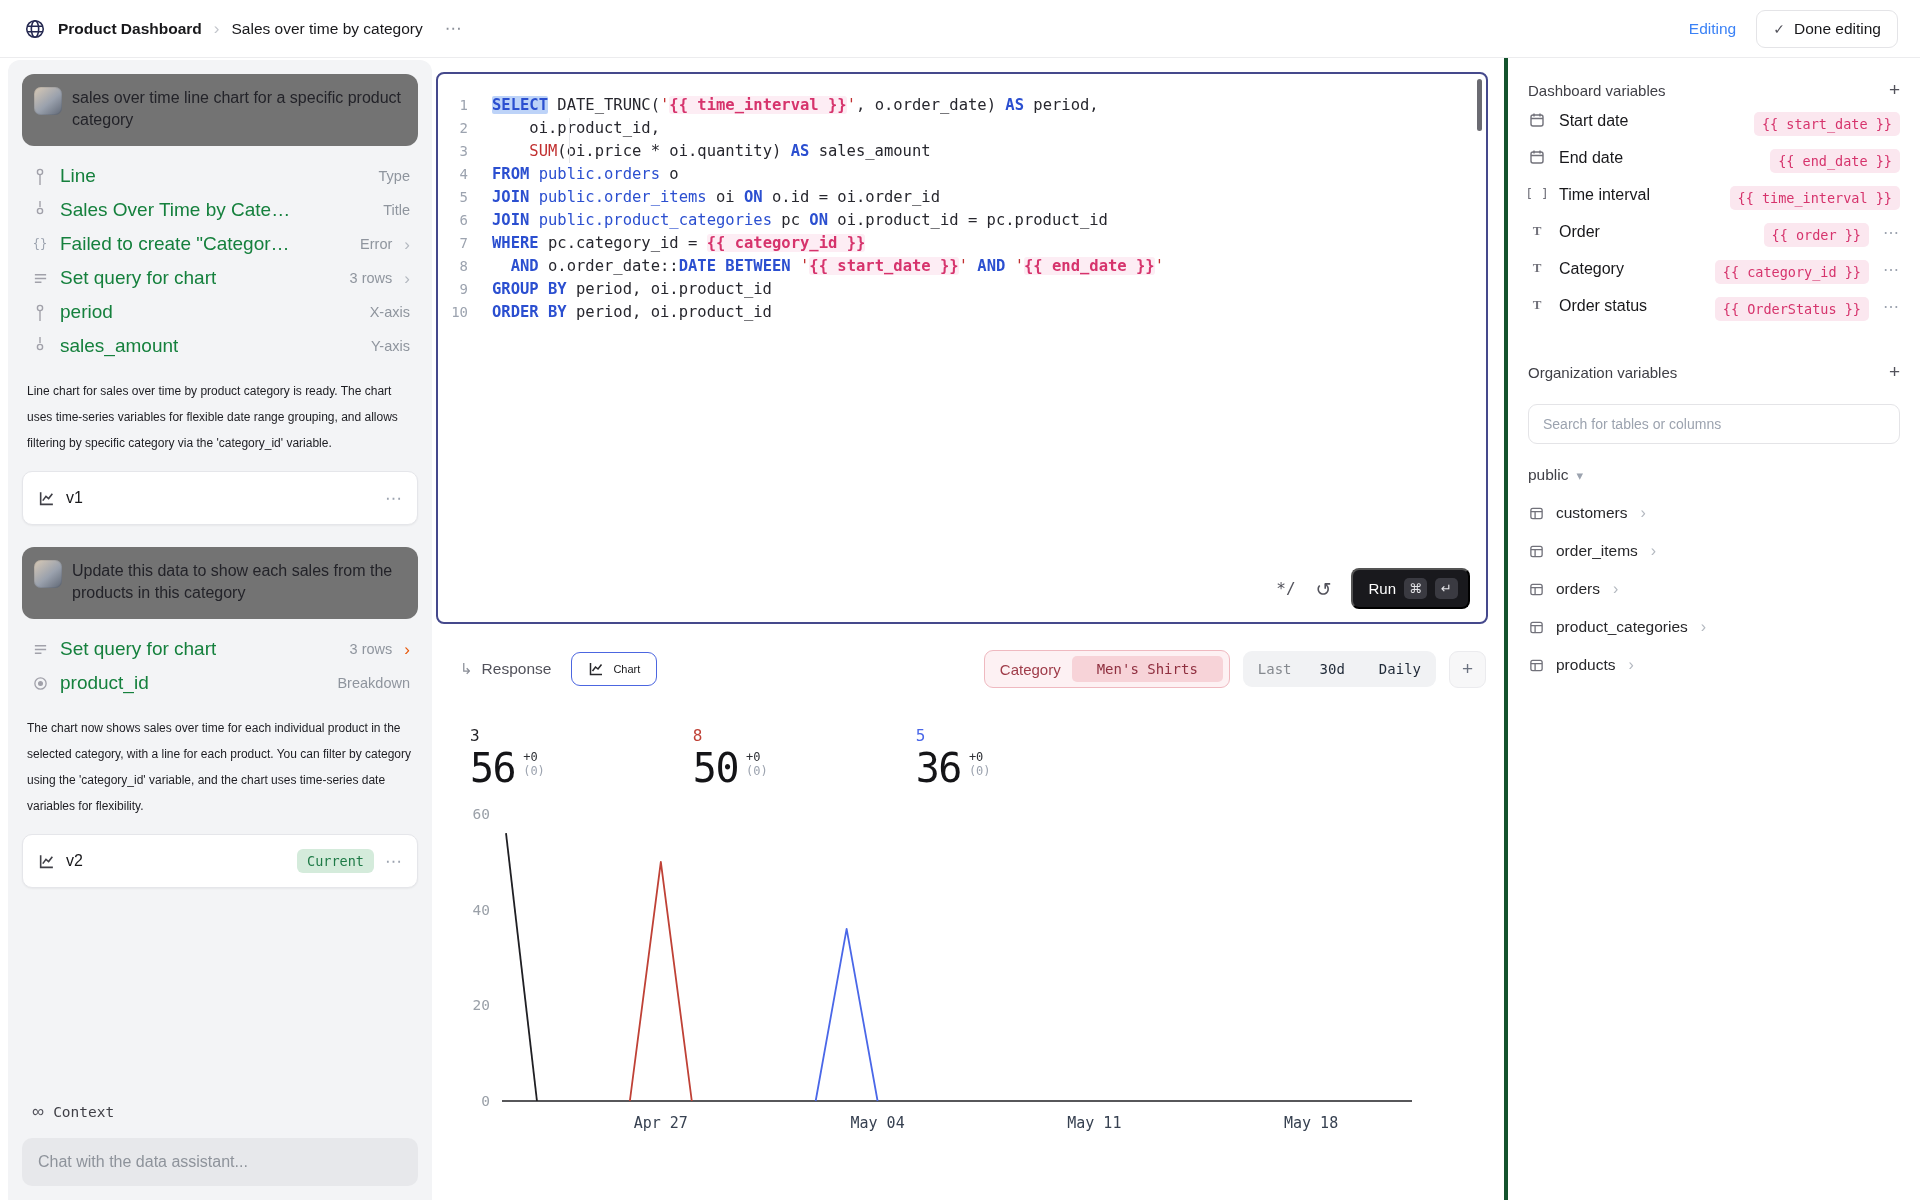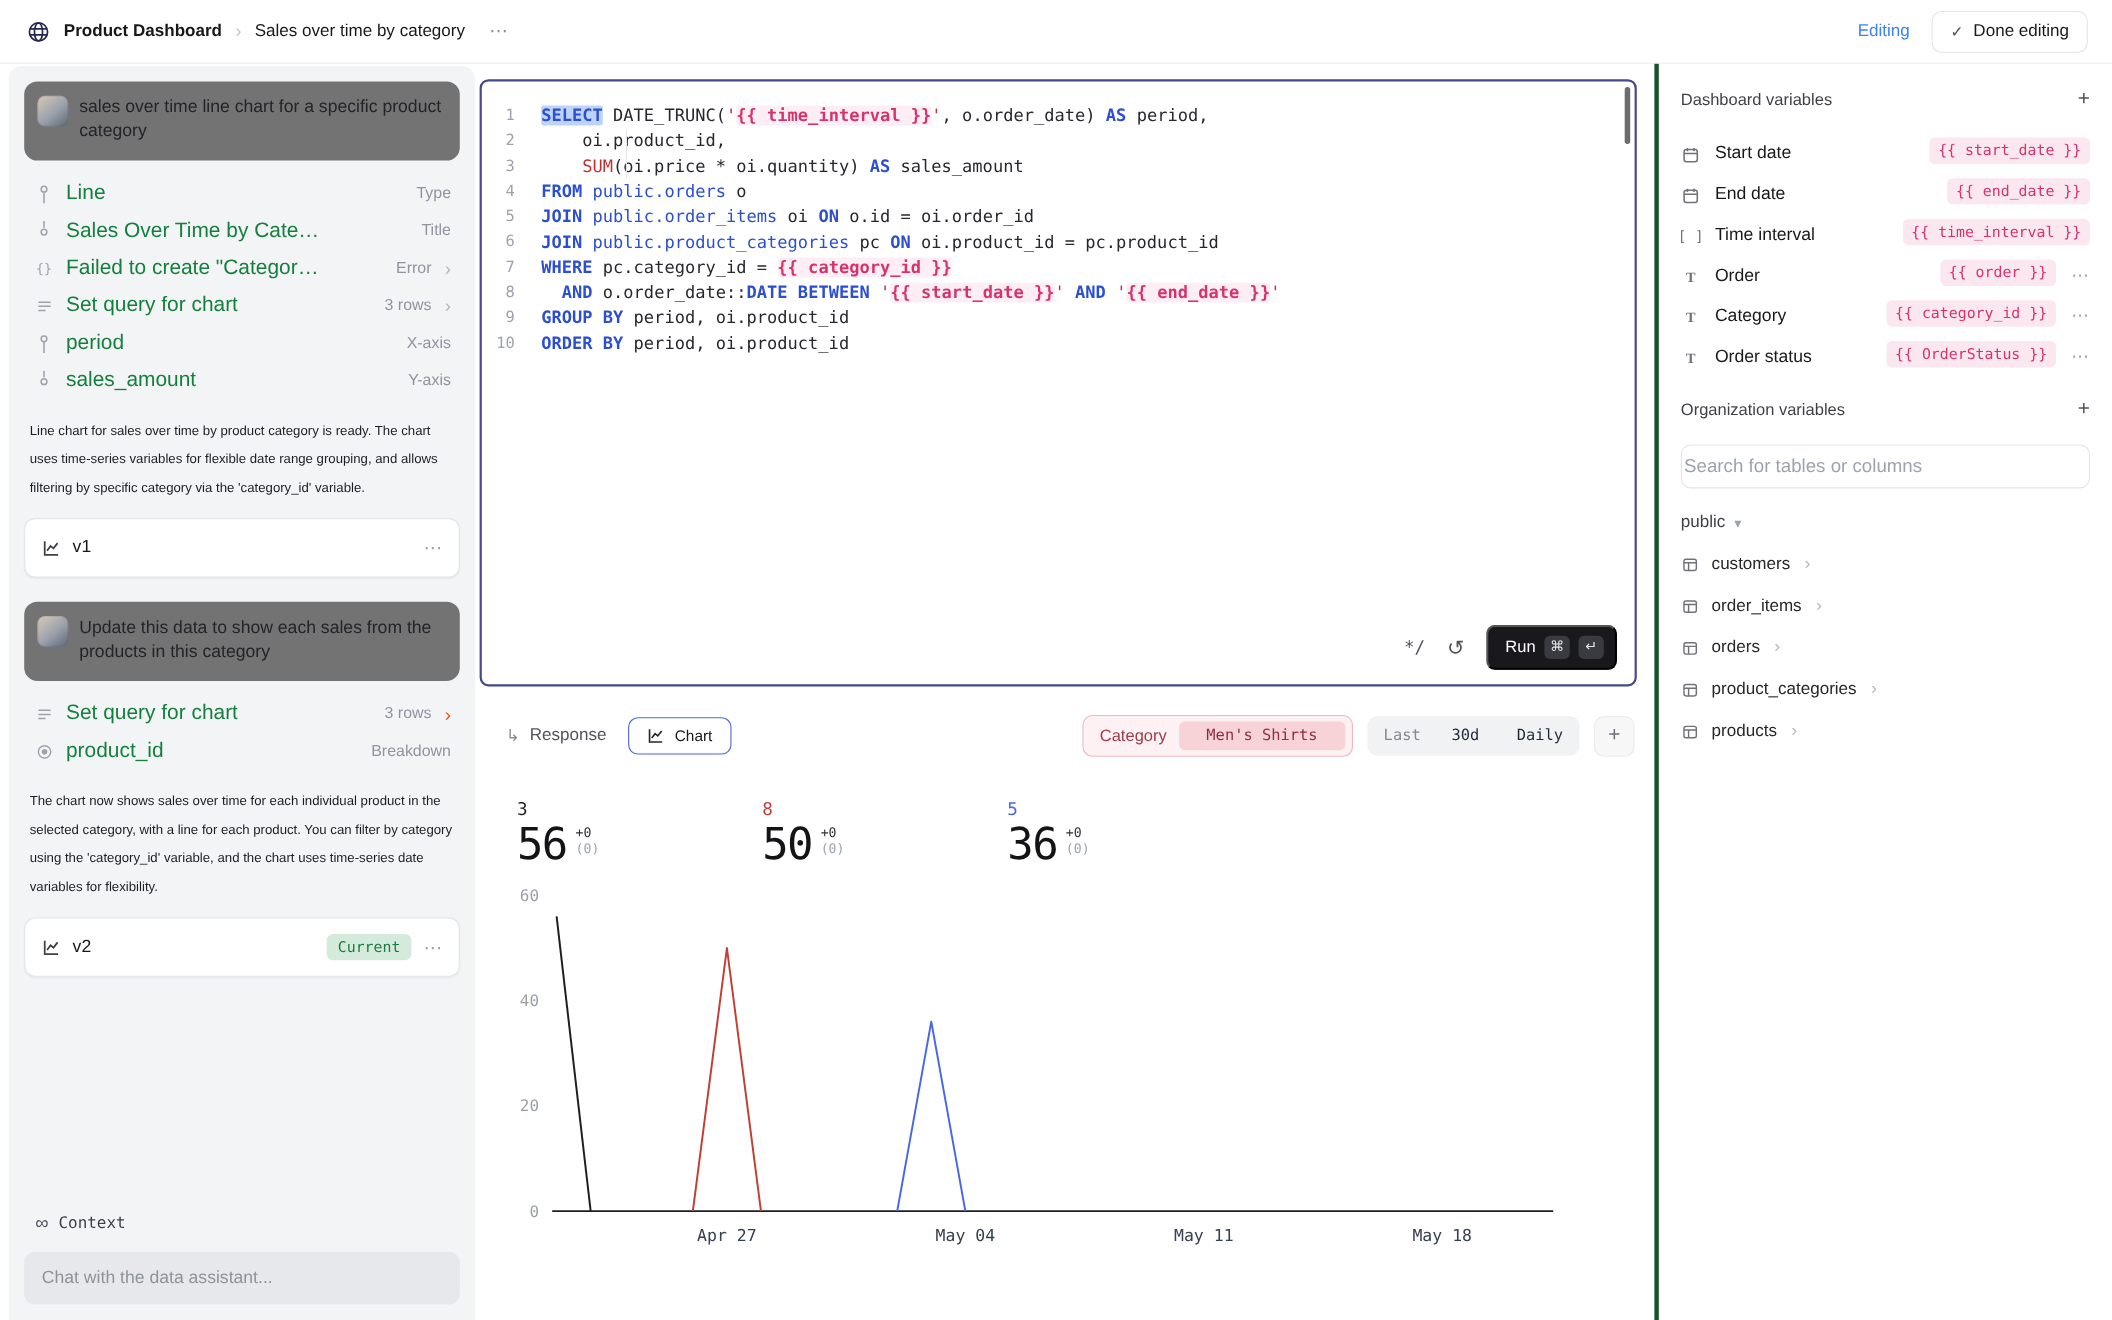--- a/index.html
+++ b/index.html
@@ -70,21 +70,21 @@
   .icon-btn.hist{font-size:19px;font-family:"DejaVu Sans",sans-serif}
   .run-btn{display:flex;align-items:center;gap:8px;background:#19191d;color:#fff;border-radius:8px;
            padding:8px 10px 8px 15px;font-size:15px;font-weight:500;cursor:pointer}
   .keycap{width:23px;height:21px;background:#3a3a41;border-radius:5px;display:flex;align-items:center;justify-content:center;
           font-size:13px;color:#e4e4e7;font-family:"DejaVu Sans",sans-serif}
 
   .tabsrow{display:flex;align-items:center;margin-top:26px;padding:0 2px 0 12px}
   .tab-response{display:flex;align-items:center;gap:9px;color:#52525b;font-size:15.5px;padding:9px 12px;cursor:pointer}
   .resp-arrow{font-size:15px;color:#8b8f98}
   .tab-chart{display:flex;align-items:center;gap:9px;border:1.5px solid #4c66e0;border-radius:9px;background:#fff;
-             padding:8px 16px;font-size:14px;color:#18181b;margin-left:8px;cursor:pointer}
+             padding:8px 16px;font-size:11px;color:#18181b;margin-left:8px;cursor:pointer}
   .filters{margin-left:auto;display:flex;align-items:center;gap:13px}
   .cat-pill{display:flex;align-items:center;gap:11px;border:1px solid #efb9c0;background:#fdf1f3;border-radius:9px;
             padding:5px 6px 5px 15px;font-size:15px;color:#9f3c49;cursor:pointer}
   .cat-val{font-family:"DejaVu Sans Mono",monospace;font-size:14px;background:#f7d3d8;color:#8f2f3f;border-radius:5px;padding:5px 25px}
   .range-pill{display:flex;align-items:center;gap:28px;background:#f1f2f4;border-radius:9px;padding:10px 15px;
               font-family:"DejaVu Sans Mono",monospace;font-size:14px;cursor:pointer}
   .range-prefix{color:#85898f}
   .range-val{color:#1f2937}
   .range-interval{color:#1f2937;margin-left:6px}
   .plus-btn{width:37px;height:37px;border-radius:9px;background:#f7f7f8;border:1px solid #ebebee;color:#6b7280;
@@ -102,28 +102,28 @@
   #chart-svg{width:100%;height:340px;display:block}
   .ytick{font-family:"DejaVu Sans Mono",monospace;font-size:14.5px;fill:#9aa0a8}
   .xtick{font-family:"DejaVu Sans Mono",monospace;font-size:15px;fill:#374151}
 
   
   .right{width:416px;min-width:416px;border-left:4px solid #14532d;padding:16px 0 0;display:flex;flex-direction:column;background:#fff}
   .panel-h{display:flex;align-items:center;padding:0 20px;height:32px}
   .panel-title{font-size:15px;color:#3f3f46}
   .panel-plus{margin-left:auto;color:#52525b;font-size:19px;cursor:pointer}
   .var-rows{margin-top:6px}
-  .var-row{display:flex;align-items:flex-end;gap:13px;height:37px;padding:0 20px;cursor:pointer}
+  .var-row{display:flex;align-items:flex-start;gap:13px;height:37px;padding:0 20px;cursor:pointer}
   .var-icon{width:18px;display:flex;justify-content:center;align-items:center;color:#71717a}
   .var-name{font-size:16px;color:#18181b;white-space:nowrap}
   .var-pill{margin-left:auto;font-size:13.5px;color:#d6336c;background:#fbe7ef;border-radius:5px;padding:4px 8px;white-space:nowrap}
   .var-menu{color:#9ca3af;font-size:16px;width:18px;text-align:center;cursor:pointer}
   .org-h{margin-top:22px}
   .search-box{margin:16px 20px 0;height:40px;border:1px solid #e4e4e7;border-radius:9px;background:#fff;
-              padding:0 2px;font-size:17px;color:#15803d;outline:none;font-family:"Liberation Sans",sans-serif}
+              padding:0 14px;font-size:14px;color:#15803d;outline:none;font-family:"Liberation Sans",sans-serif}
   .search-box::placeholder{color:#9ca3af}
   .schema-row{display:flex;align-items:center;gap:8px;margin-top:22px;padding:0 20px;font-size:15.5px;color:#3f3f46;cursor:pointer}
   .schema-chev{color:#9ca3af;font-size:13px}
   .tbl-rows{margin-top:10px}
   .tbl-row{display:flex;align-items:center;gap:11px;height:38px;padding:0 20px;cursor:pointer}
   .tbl-icon{width:17px;display:flex;justify-content:center;color:#71717a}
   .tbl-name{font-size:15.5px;color:#27272a}
   .tbl-chev{color:#b4b9c0;font-size:16px;margin-left:2px}
 </style>
 </head>

